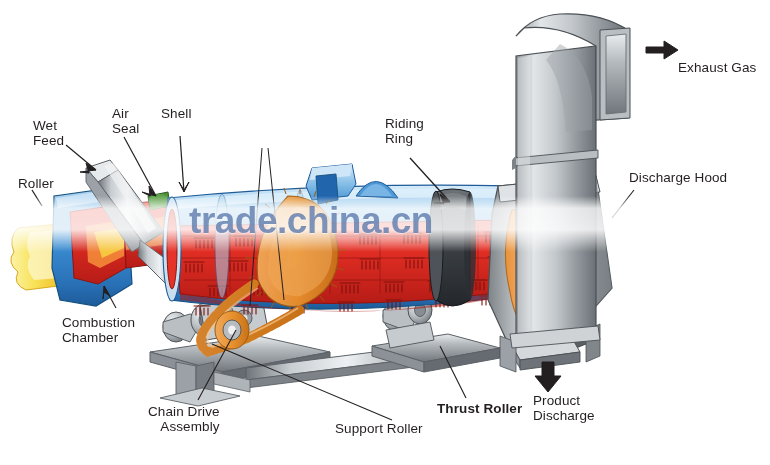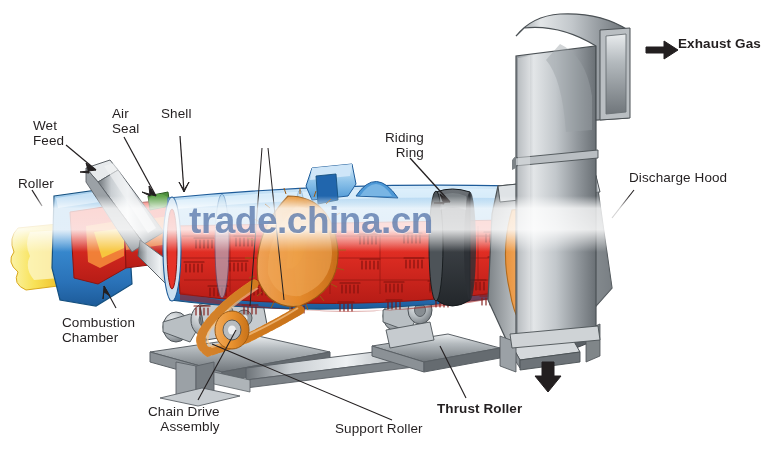--- a/index.html
+++ b/index.html
@@ -400,24 +400,26 @@
 
   <div class="wm"></div>
   <div class="wmtext">trade.china.cn</div>
 
   <div class="lbl" style="left:33px;  top:118px;">Wet
 Feed</div>
   <div class="lbl" style="left:18px;  top:176px;">Roller</div>
   <div class="lbl" style="left:112px; top:106px;">Air
 Seal</div>
   <div class="lbl" style="left:161px; top:106px;">Shell</div>
-  <div class="lbl" style="left:385px; top:130px;text-align:right;">Riding
+  <div class="lbl" style="left:385px; top:116px;">Riding
 Ring</div>
-  <div class="lbl" style="left:678px; top:36px;font-weight:bold;">Exhaust Gas</div>
+  <div class="lbl" style="left:678px; top:60px;">Exhaust Gas</div>
   <div class="lbl" style="left:629px; top:170px;">Discharge Hood</div>
   <div class="lbl" style="left:62px;  top:315px;">Combustion
 Chamber</div>
   <div class="lbl" style="left:148px; top:404px;text-align:right;">Chain Drive
 Assembly</div>
   <div class="lbl" style="left:335px; top:421px;">Support Roller</div>
   <div class="lbl" style="left:437px; top:401px;font-weight:bold;">Thrust Roller</div>
+  <div class="lbl" style="left:533px; top:393px;">Product
+Discharge</div>
 
 </div>
 
 </body></html>

